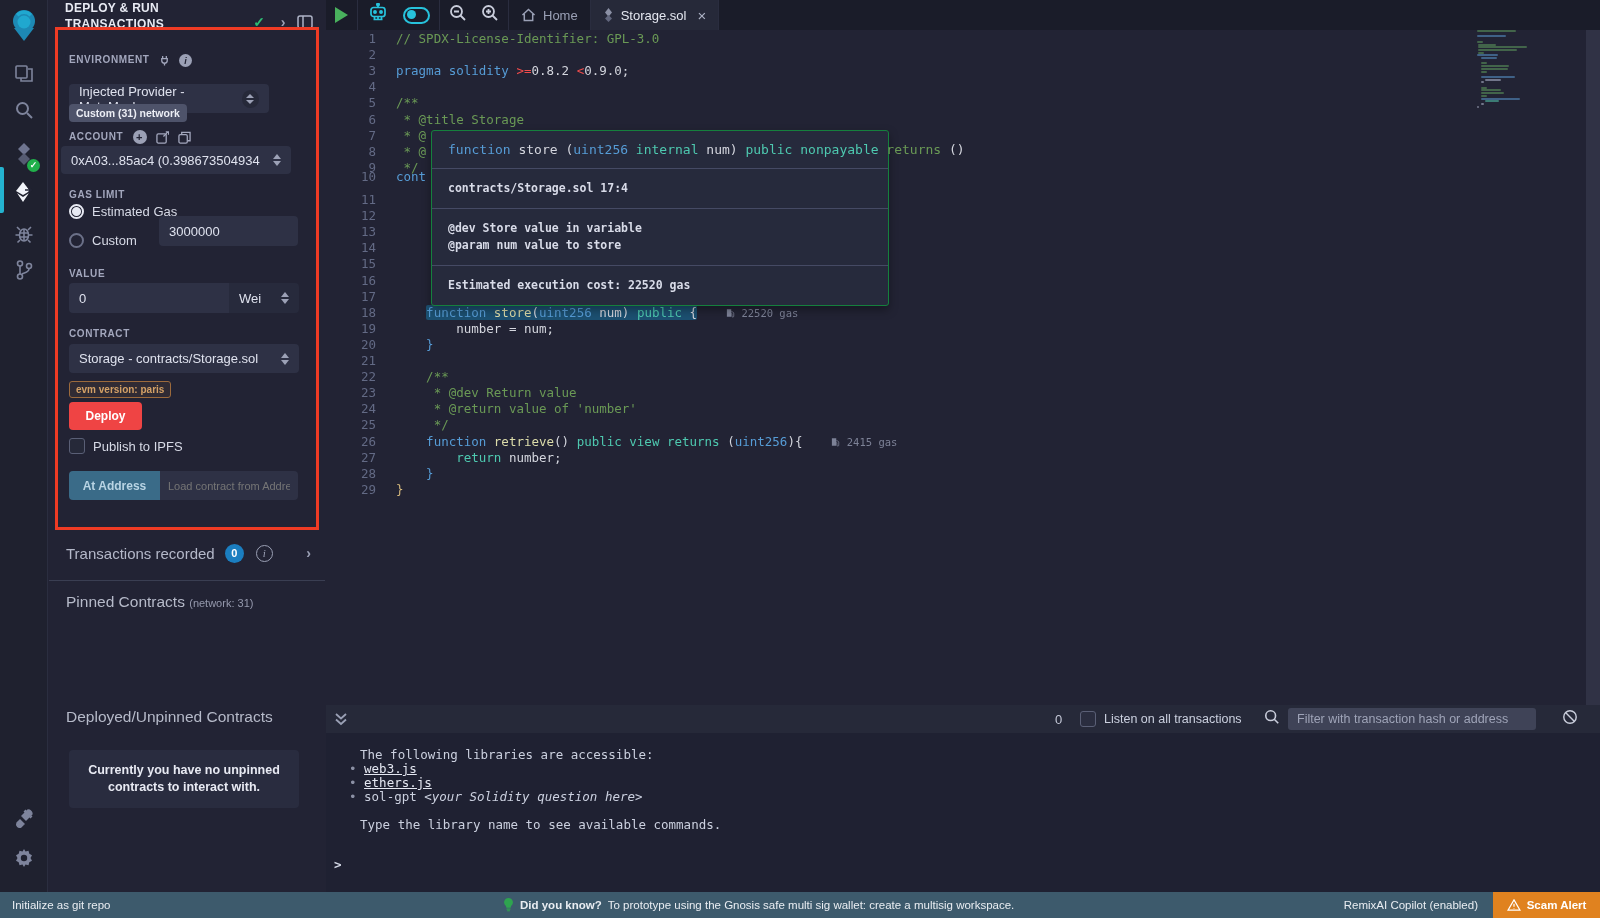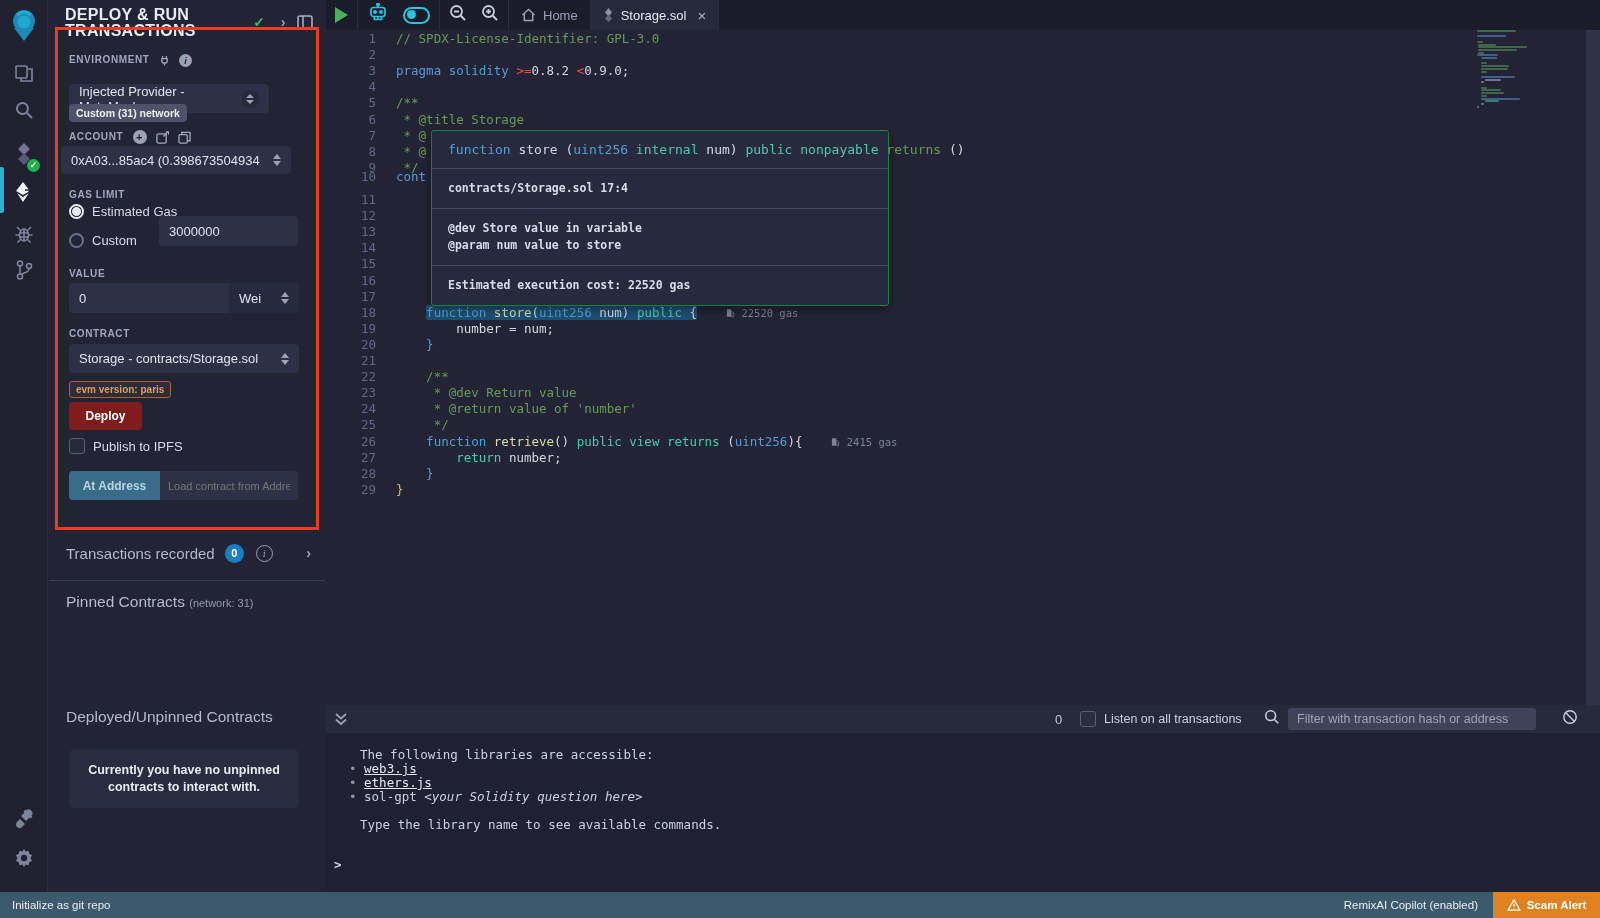--- a/index.html
+++ b/index.html
@@ -9,35 +9,35 @@
 
   
   .iconbar { position:absolute; left:0; top:0; width:48px; height:892px; background:#1f212f; border-right:1px solid #2b2e40; z-index:5; }
   .ib-icon { position:absolute; left:0; width:48px; height:36px; display:flex; align-items:center; justify-content:center; color:#7e849c; }
   .ib-icon svg { display:block; }
   .active-strip { position:absolute; left:0; top:167px; width:4px; height:46px; background:#24b3d0; border-radius:0 2px 2px 0; }
   .badge-check { position:absolute; right:8px; bottom:0px; width:13px; height:13px; background:#21b04b; border-radius:50%; color:#fff; font-size:9px; line-height:13px; text-align:center; font-weight:bold; }
 
   
   .sidepanel { position:absolute; left:49px; top:0; width:276px; height:892px; background:#222334; z-index:4; }
-  .panel-title { position:absolute; left:16px; top:7px; width:190px; font-size:16px; font-weight:bold; color:#e8eaf3; letter-spacing:.3px; line-height:16px; }
+  .panel-title { position:absolute; left:16px; top:0; width:190px; font-size:12px; font-weight:bold; color:#e8eaf3; letter-spacing:.3px; line-height:16px; }
   .ph-ico { position:absolute; top:12px; width:20px; height:20px; display:flex; align-items:center; justify-content:center; }
   .lbl { position:absolute; font-size:10px; font-weight:bold; letter-spacing:.6px; color:#a3a7bd; }
   .sel, .inp { position:absolute; background:#2e3145; border-radius:4px; color:#dfe2ee; font-size:13px; display:flex; align-items:center; padding:0 10px; }
   .stepper { margin-left:auto; display:flex; flex-direction:column; gap:2px; align-items:center; }
   .stepper i { width:0; height:0; border-left:4px solid transparent; border-right:4px solid transparent; }
   .stepper .up { border-bottom:5px solid #9ca1b6; }
   .stepper .dn { border-top:5px solid #9ca1b6; }
   .net-badge { position:absolute; left:20px; top:104px; background:#4e536a; color:#eceef5; font-size:10.5px; font-weight:bold; padding:3px 7px; border-radius:4px; }
   .mini-ico { display:inline-flex; vertical-align:middle; margin-left:6px; }
   .radio { width:15px; height:15px; border-radius:50%; border:2px solid #6b7088; display:inline-block; background:transparent; }
   .radio.on { border-color:#e8eaf3; background:radial-gradient(circle, #e8eaf3 0 4px, transparent 5px); }
   .row-flex { position:absolute; display:flex; align-items:center; gap:8px; color:#d7dae6; font-size:13px; }
   .evm-badge { position:absolute; left:20px; top:381px; border:1px solid #9c6a3c; color:#d3a066; background:rgba(156,106,60,.12); font-size:10px; font-weight:bold; padding:2px 6px; border-radius:3px; }
-  .deploy-btn { position:absolute; left:20px; top:402px; width:73px; height:28px; background:#7f1d1d; border:none; border-radius:4px; color:#fff; font-size:12px; font-weight:bold; font-family:inherit; }
+  .deploy-btn { position:absolute; left:20px; top:402px; width:73px; height:28px; background:#ef4444; border:none; border-radius:4px; color:#fff; font-size:12px; font-weight:bold; font-family:inherit; }
   .chk { width:16px; height:16px; border:1px solid #5a5f76; border-radius:3px; background:#262939; display:inline-block; }
   .ataddr-btn { position:absolute; left:20px; top:471px; width:91px; height:29px; background:#3a6b88; border:none; border-radius:4px 0 0 4px; color:#b9d4e4; font-size:12px; font-weight:bold; font-family:inherit; }
   .ataddr-inp { position:absolute; left:111px; top:471px; width:138px; height:29px; background:#2e3145; border:none; border-radius:0 4px 4px 0; color:#8b90a5; font-size:11px; padding:0 8px; font-family:inherit; }
   .tr-row { position:absolute; left:17px; top:540px; width:245px; height:26px; display:flex; align-items:center; color:#b4b8c9; font-size:15px; }
   .count-badge { width:19px; height:19px; background:#1b7ec0; border-radius:50%; color:#fff; font-size:11px; font-weight:bold; display:flex; align-items:center; justify-content:center; margin-left:10px; }
   .info-circle { width:17px; height:17px; border:1.5px solid #9ba0b5; border-radius:50%; color:#9ba0b5; font-size:11px; display:flex; align-items:center; justify-content:center; margin-left:12px; font-family:"Liberation Serif",serif; font-style:italic; }
   .divider { position:absolute; left:0; width:276px; height:1px; background:#3a3e52; }
   .sec-title { position:absolute; left:17px; color:#b6bac9; font-size:15.5px; }
   .sec-title small { font-size:11px; color:#9599ad; }
   .empty-box { position:absolute; left:20px; width:230px; background:#292c3f; border-radius:4px; color:#e8eaf3; font-size:12.5px; font-weight:bold; text-align:center; display:flex; flex-direction:column; justify-content:center; line-height:17px; }
@@ -527,20 +527,29 @@
         <div class="t-line" style="left:23px;top:42px"><span style="color:#8b90a5">•</span> <span class="t-link">ethers.js</span></div>
         <div class="t-line" style="left:23px;top:56px"><span style="color:#8b90a5">•</span> <span>sol-gpt </span><span class="t-it">&lt;your Solidity question here&gt;</span></div>
         <div class="t-line" style="left:34px;top:84px">Type the library name to see available commands.</div>
         <div class="t-line" style="left:8px;top:124px;font-weight:bold;color:#d5d9e6">&gt;</div>
       </div>
     </div>
   </div>
 
   <div class="statusbar">
     <span class="sb-left">Initialize as git repo</span>
+    <span class="sb-center">
+      <svg width="11" height="14" viewBox="0 0 12 16">
+          <path d="M6 0 a5 5 0 0 1 3 9 l-.6 2 h-4.8 L3 9 a5 5 0 0 1 3 -9" fill="#2ea44f"></path>
+          <rect x="3.8" y="12" width="4.4" height="1.4" fill="#2ea44f"></rect>
+          <rect x="4.4" y="14" width="3.2" height="1.2" fill="#2ea44f"></rect>
+        </svg>
+      <b>Did you know?</b>
+      <span>To prototype using the Gnosis safe multi sig wallet: create a multisig workspace.</span>
+    </span>
     <span class="sb-copilot">RemixAI Copilot (enabled)</span>
     <button class="scam-btn">
       <svg width="14" height="12" viewBox="0 0 16 14" fill="none" stroke="#fff" stroke-width="1.4">
           <path d="M8 1 L15 13 H1 Z"></path>
           <path d="M8 5.5 v3.5 M8 10.8 v.7"></path>
         </svg>
       <span>Scam Alert</span>
     </button>
   </div>
 

